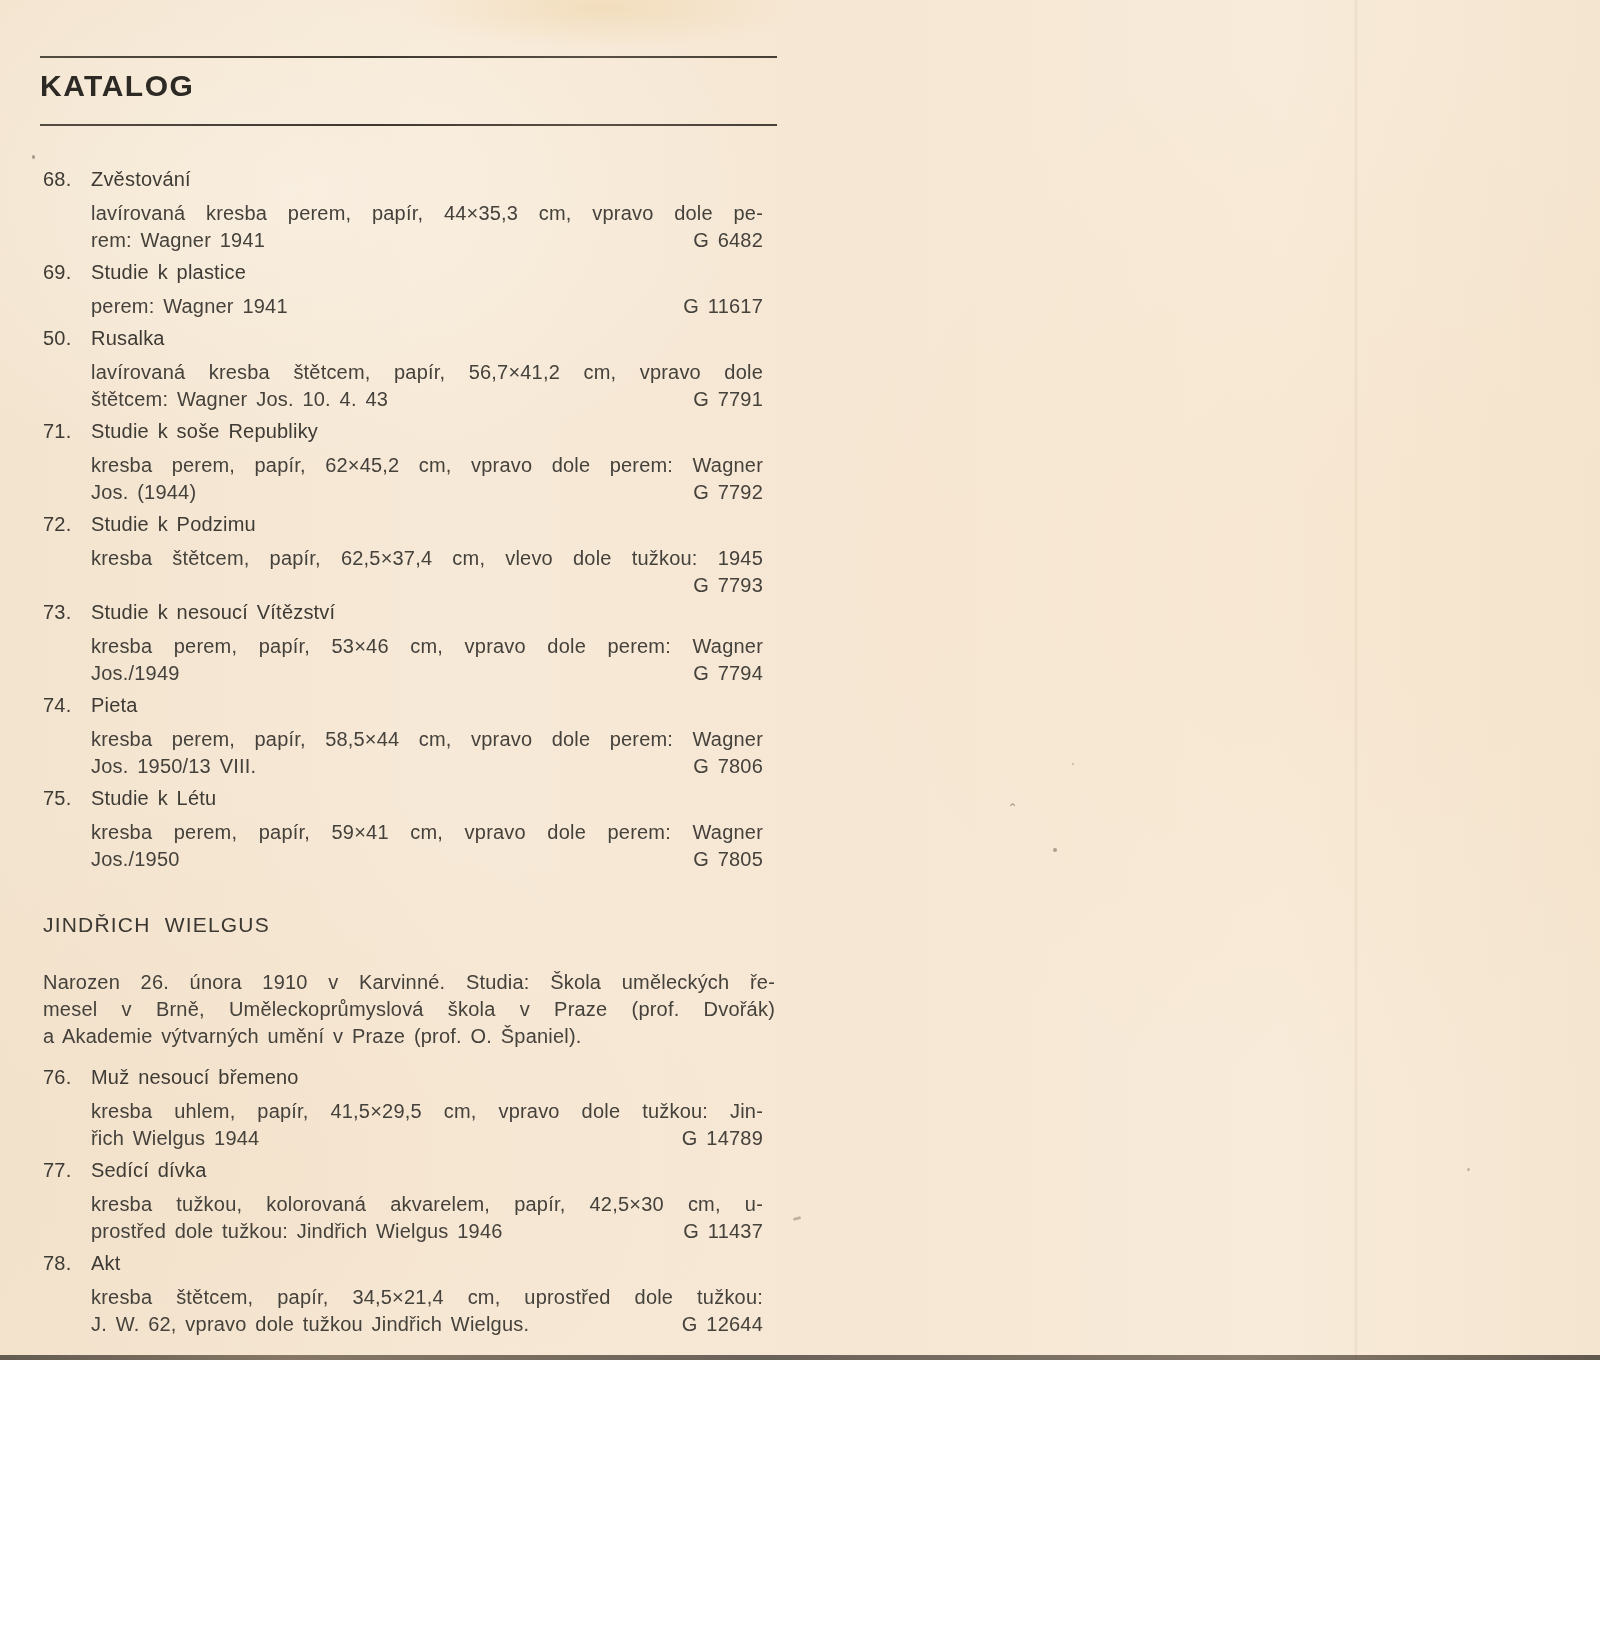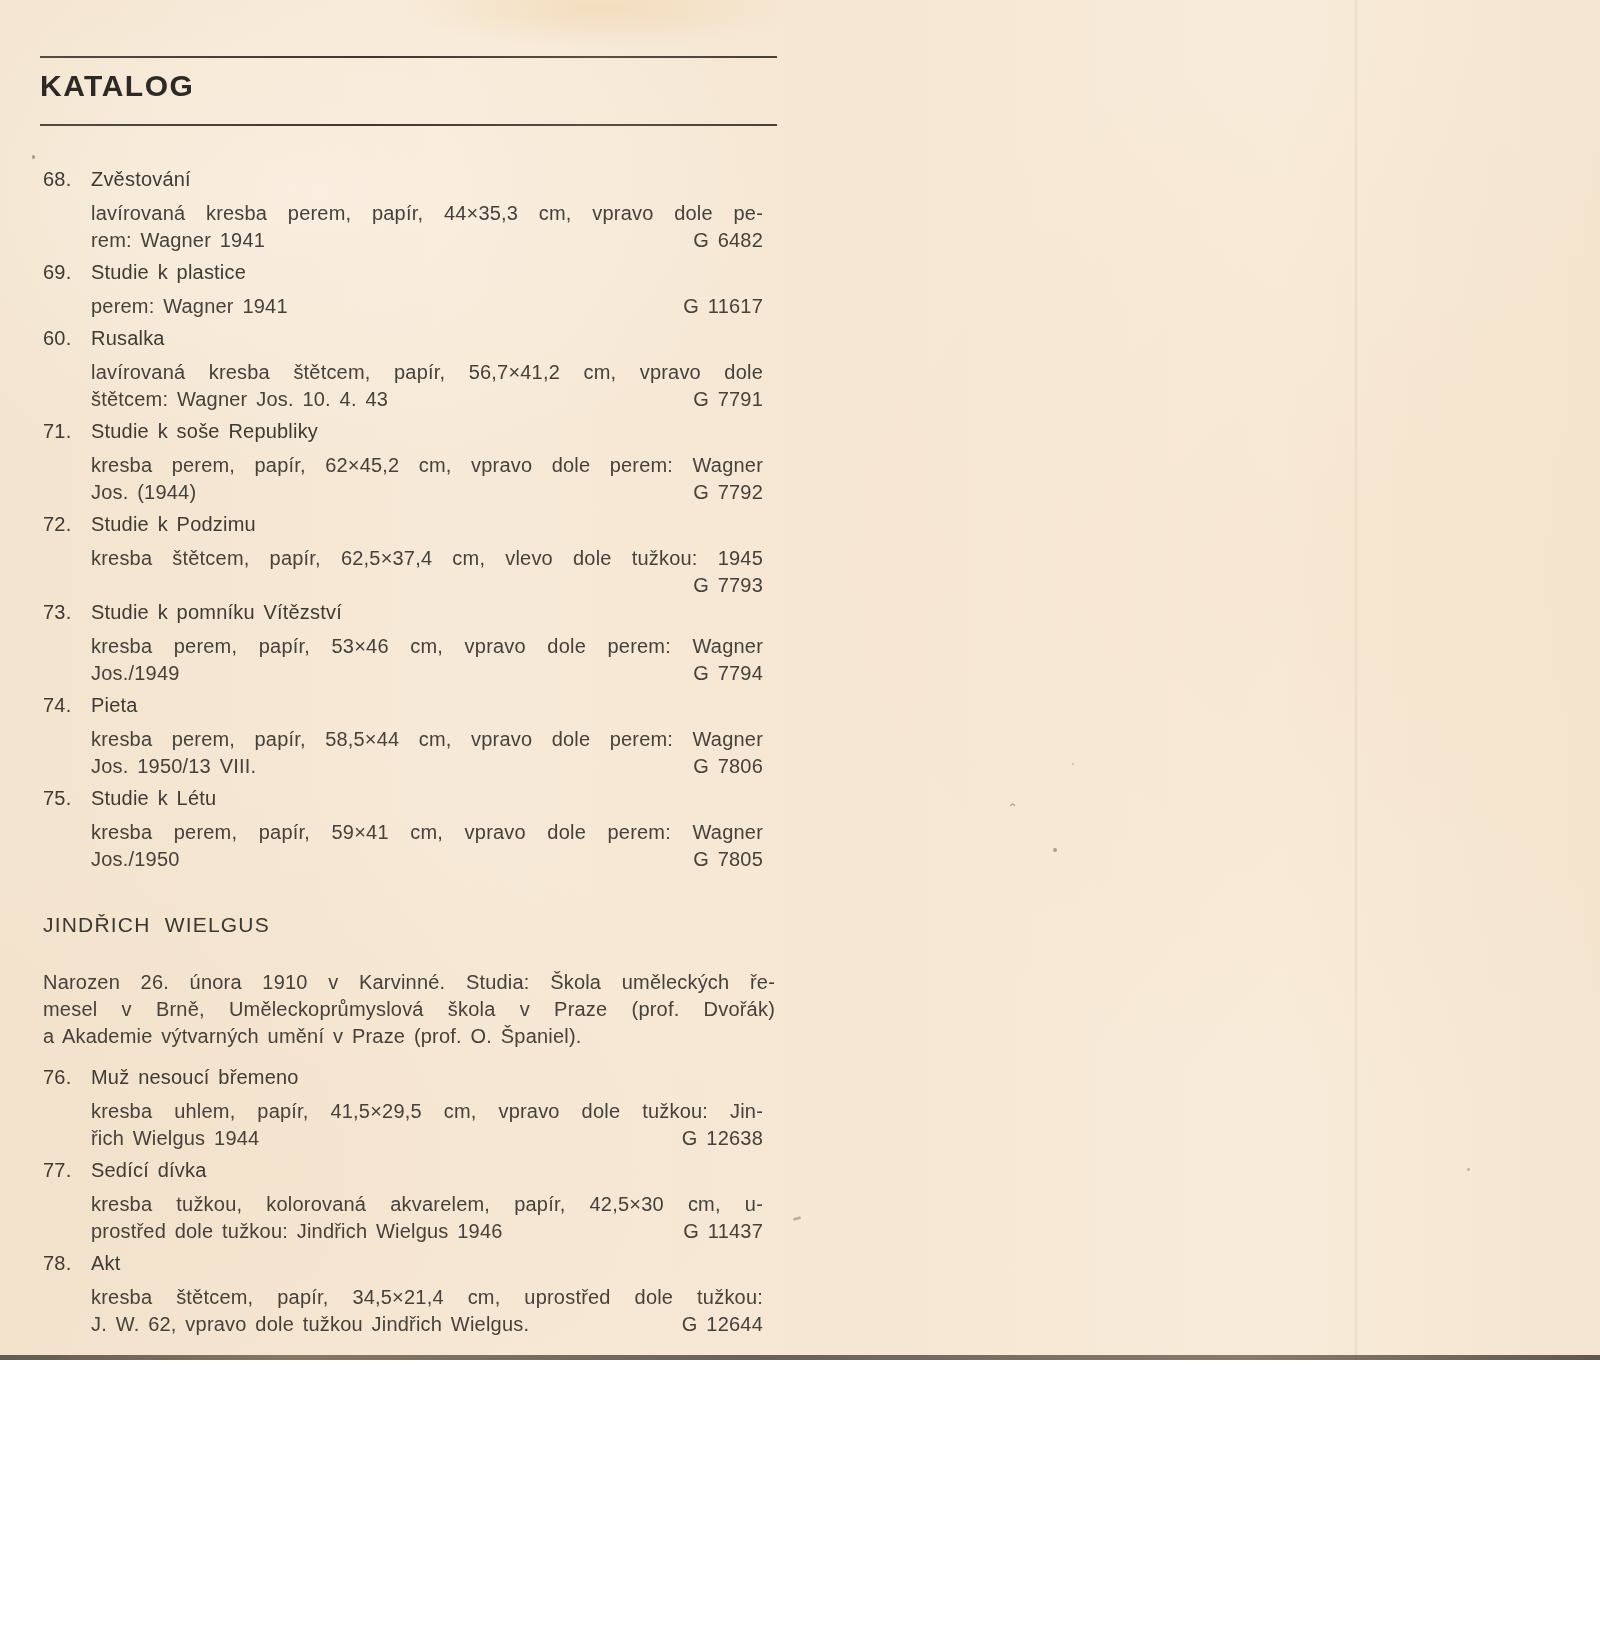--- a/index.html
+++ b/index.html
@@ -146,21 +146,21 @@
           <div class="entry-body">
             <div class="sig-row">
               <span class="sig">perem: Wagner 1941</span>
               <span class="code">G 11617</span>
             </div>
           </div>
         </article>
 
         <article class="entry">
           <div class="entry-head">
-            <span class="num">60.</span>
+            <span class="num">50.</span>
             <span class="title">Rusalka</span>
           </div>
           <div class="entry-body">
             <div class="spec">lavírovaná kresba štětcem, papír, 56,7×41,2 cm, vpravo dole</div>
             <div class="sig-row">
               <span class="sig">štětcem: Wagner Jos. 10. 4. 43</span>
               <span class="code">G 7791</span>
             </div>
           </div>
         </article>
@@ -189,21 +189,21 @@
             <div class="sig-row">
               <span class="sig"></span>
               <span class="code">G 7793</span>
             </div>
           </div>
         </article>
 
         <article class="entry">
           <div class="entry-head">
             <span class="num">73.</span>
-            <span class="title">Studie k pomníku Vítězství</span>
+            <span class="title">Studie k nesoucí Vítězství</span>
           </div>
           <div class="entry-body">
             <div class="spec">kresba perem, papír, 53×46 cm, vpravo dole perem: Wagner</div>
             <div class="sig-row">
               <span class="sig">Jos./1949</span>
               <span class="code">G 7794</span>
             </div>
           </div>
         </article>
 
@@ -248,21 +248,21 @@
 
         <article class="entry">
           <div class="entry-head">
             <span class="num">76.</span>
             <span class="title">Muž nesoucí břemeno</span>
           </div>
           <div class="entry-body">
             <div class="spec">kresba uhlem, papír, 41,5×29,5 cm, vpravo dole tužkou: Jin-</div>
             <div class="sig-row">
               <span class="sig">řich Wielgus 1944</span>
-              <span class="code">G 12638</span>
+              <span class="code">G 14789</span>
             </div>
           </div>
         </article>
 
         <article class="entry">
           <div class="entry-head">
             <span class="num">77.</span>
             <span class="title">Sedící dívka</span>
           </div>
           <div class="entry-body">

